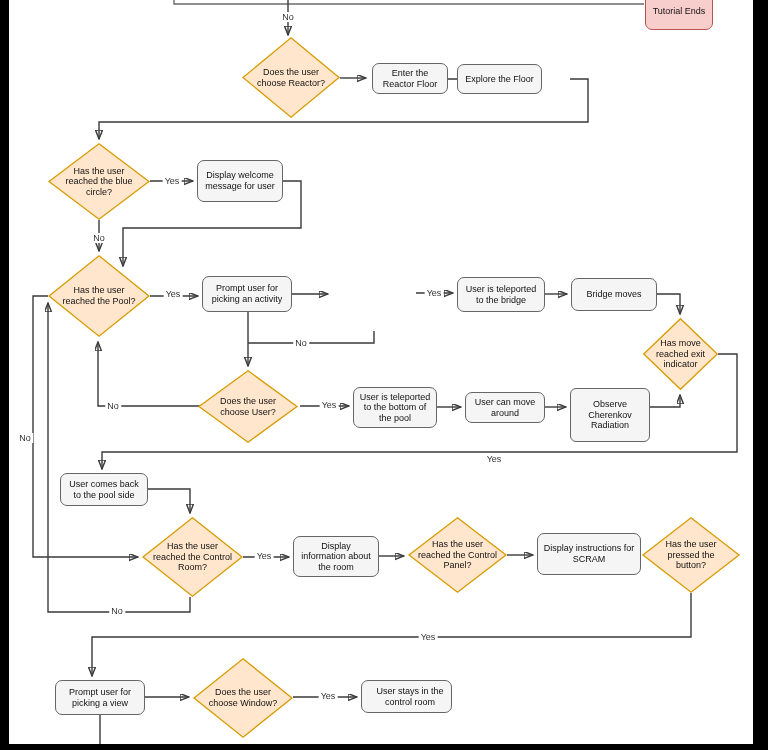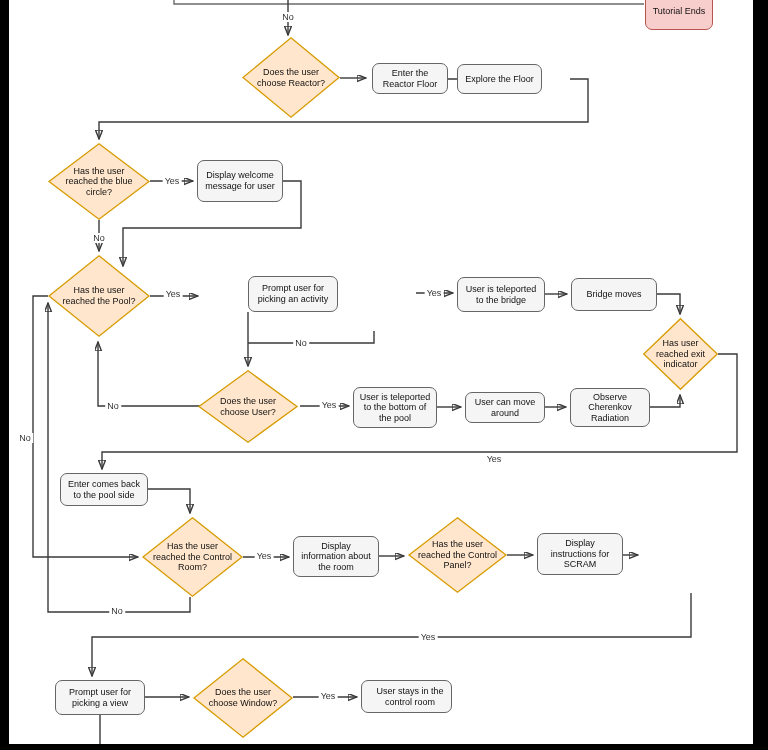--- a/index.html
+++ b/index.html
@@ -84,81 +84,87 @@
   <div class="node diamond" style="left:48px;top:255px;width:102px;height:82px;">
     <svg viewBox="0 0 100 100" preserveAspectRatio="none">
         <polygon points="50,1 99,50 50,99 1,50" vector-effect="non-scaling-stroke"></polygon>
       </svg>
     <span class="dtext">Has the user reached the Pool?</span>
   </div>
   <div class="node diamond" style="left:643px;top:318px;width:75px;height:72px;">
     <svg viewBox="0 0 100 100" preserveAspectRatio="none">
         <polygon points="50,1 99,50 50,99 1,50" vector-effect="non-scaling-stroke"></polygon>
       </svg>
-    <span class="dtext">Has user reached exit indicator</span>
+    <span class="dtext">Has move reached exit indicator</span>
   </div>
   <div class="node diamond" style="left:198px;top:370px;width:100px;height:73px;">
     <svg viewBox="0 0 100 100" preserveAspectRatio="none">
         <polygon points="50,1 99,50 50,99 1,50" vector-effect="non-scaling-stroke"></polygon>
       </svg>
     <span class="dtext">Does the user choose User?</span>
   </div>
   <div class="node diamond" style="left:142px;top:517px;width:101px;height:80px;">
     <svg viewBox="0 0 100 100" preserveAspectRatio="none">
         <polygon points="50,1 99,50 50,99 1,50" vector-effect="non-scaling-stroke"></polygon>
       </svg>
     <span class="dtext">Has the user reached the Control Room?</span>
   </div>
   <div class="node diamond" style="left:408px;top:517px;width:99px;height:76px;">
     <svg viewBox="0 0 100 100" preserveAspectRatio="none">
         <polygon points="50,1 99,50 50,99 1,50" vector-effect="non-scaling-stroke"></polygon>
       </svg>
     <span class="dtext">Has the user reached the Control Panel?</span>
   </div>
+  <div class="node diamond" style="left:642px;top:517px;width:98px;height:76px;">
+    <svg viewBox="0 0 100 100" preserveAspectRatio="none">
+        <polygon points="50,1 99,50 50,99 1,50" vector-effect="non-scaling-stroke"></polygon>
+      </svg>
+    <span class="dtext">Has the user pressed the button?</span>
+  </div>
   <div class="node diamond" style="left:193px;top:658px;width:100px;height:80px;text-align:center;">
     <svg viewBox="0 0 100 100" preserveAspectRatio="none">
         <polygon points="50,1 99,50 50,99 1,50" vector-effect="non-scaling-stroke"></polygon>
       </svg>
     <span class="dtext">Does the user choose Window?</span>
   </div>
 
   <div class="node rect" style="left:372px;top:63px;width:76px;height:31px;">
     <span>Enter the Reactor Floor</span>
   </div>
   <div class="node rect" style="left:457px;top:64px;width:85px;height:30px;">
     <span>Explore the Floor</span>
   </div>
   <div class="node rect" style="left:197px;top:160px;width:86px;height:42px;">
     <span>Display welcome message for user</span>
   </div>
-  <div class="node rect" style="left:202px;top:276px;width:90px;height:36px;margin-left:46px;">
+  <div class="node rect" style="left:202px;top:276px;width:90px;height:36px;">
     <span>Prompt user for picking an activity</span>
   </div>
   <div class="node rect" style="left:457px;top:277px;width:88px;height:35px;">
     <span>User is teleported to the bridge</span>
   </div>
   <div class="node rect" style="left:571px;top:278px;width:86px;height:33px;">
     <span>Bridge moves</span>
   </div>
   <div class="node rect" style="left:353px;top:387px;width:84px;height:41px;">
     <span>User is teleported to the bottom of the pool</span>
   </div>
   <div class="node rect" style="left:465px;top:392px;width:80px;height:31px;">
     <span>User can move around</span>
   </div>
-  <div class="node rect" style="left:570px;top:388px;width:80px;height:39px;">
+  <div class="node rect" style="left:570px;top:388px;width:80px;height:54px;border-radius:6px;">
     <span>Observe Cherenkov Radiation</span>
   </div>
   <div class="node rect" style="left:60px;top:473px;width:88px;height:33px;">
-    <span>Enter comes back to the pool side</span>
+    <span>User comes back to the pool side</span>
   </div>
   <div class="node rect" style="left:293px;top:536px;width:86px;height:41px;">
     <span>Display information about the room</span>
   </div>
-  <div class="node rect" style="left:537px;top:533px;width:86px;height:42px;">
+  <div class="node rect" style="left:537px;top:533px;width:104px;height:42px;">
     <span>Display instructions for SCRAM</span>
   </div>
   <div class="node rect" style="left:55px;top:680px;width:90px;height:35px;">
     <span>Prompt user for picking a view</span>
   </div>
   <div class="node rect" style="left:361px;top:680px;width:91px;height:33px;padding-left:12px;">
     <span>User stays in the control room</span>
   </div>
 
   <div class="elabel" style="left:288px;top:17px;">No</div>

